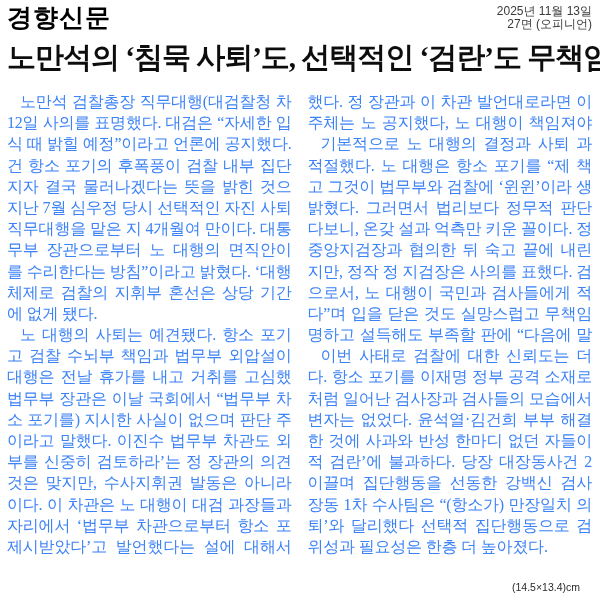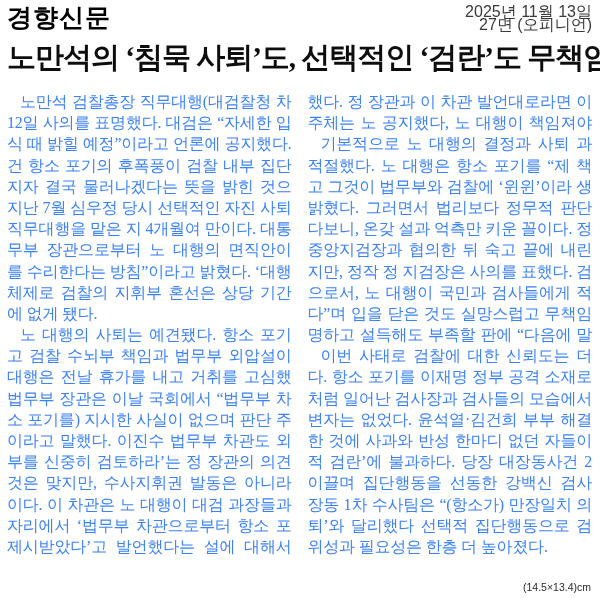--- a/index.html
+++ b/index.html
@@ -23,21 +23,21 @@
     font-family: "Liberation Sans", sans-serif;
     font-weight: bold;
     font-size: 25px;
     line-height: 26px;
     letter-spacing: 1px;
     color: #000000;
   }
   .dateblock {
     text-align: right;
     font-family: "Liberation Sans", sans-serif;
-    font-size: 16px;
+    font-size: 12px;
     line-height: 13px;
     color: #3a3a3a;
     padding-top: 1px;
   }
   .headline {
     margin: 7px 0 0 0;
     text-align: center;
     font-family: "Liberation Serif", serif;
     font-weight: bold;
     font-size: 29px;
@@ -67,21 +67,21 @@
     letter-spacing: -0.2px;
   }
   .line.pe {
     text-align-last: left;
   }
   .line.indent {
     text-indent: 13px;
   }
   .sizenote {
     position: absolute;
-    right: 9px;
+    right: 20px;
     bottom: 5px;
     font-family: "Liberation Sans", sans-serif;
     font-size: 10.5px;
     color: #2a2a2a;
   }
 </style>
 </head>
 <body>
 
 <div class="page">

